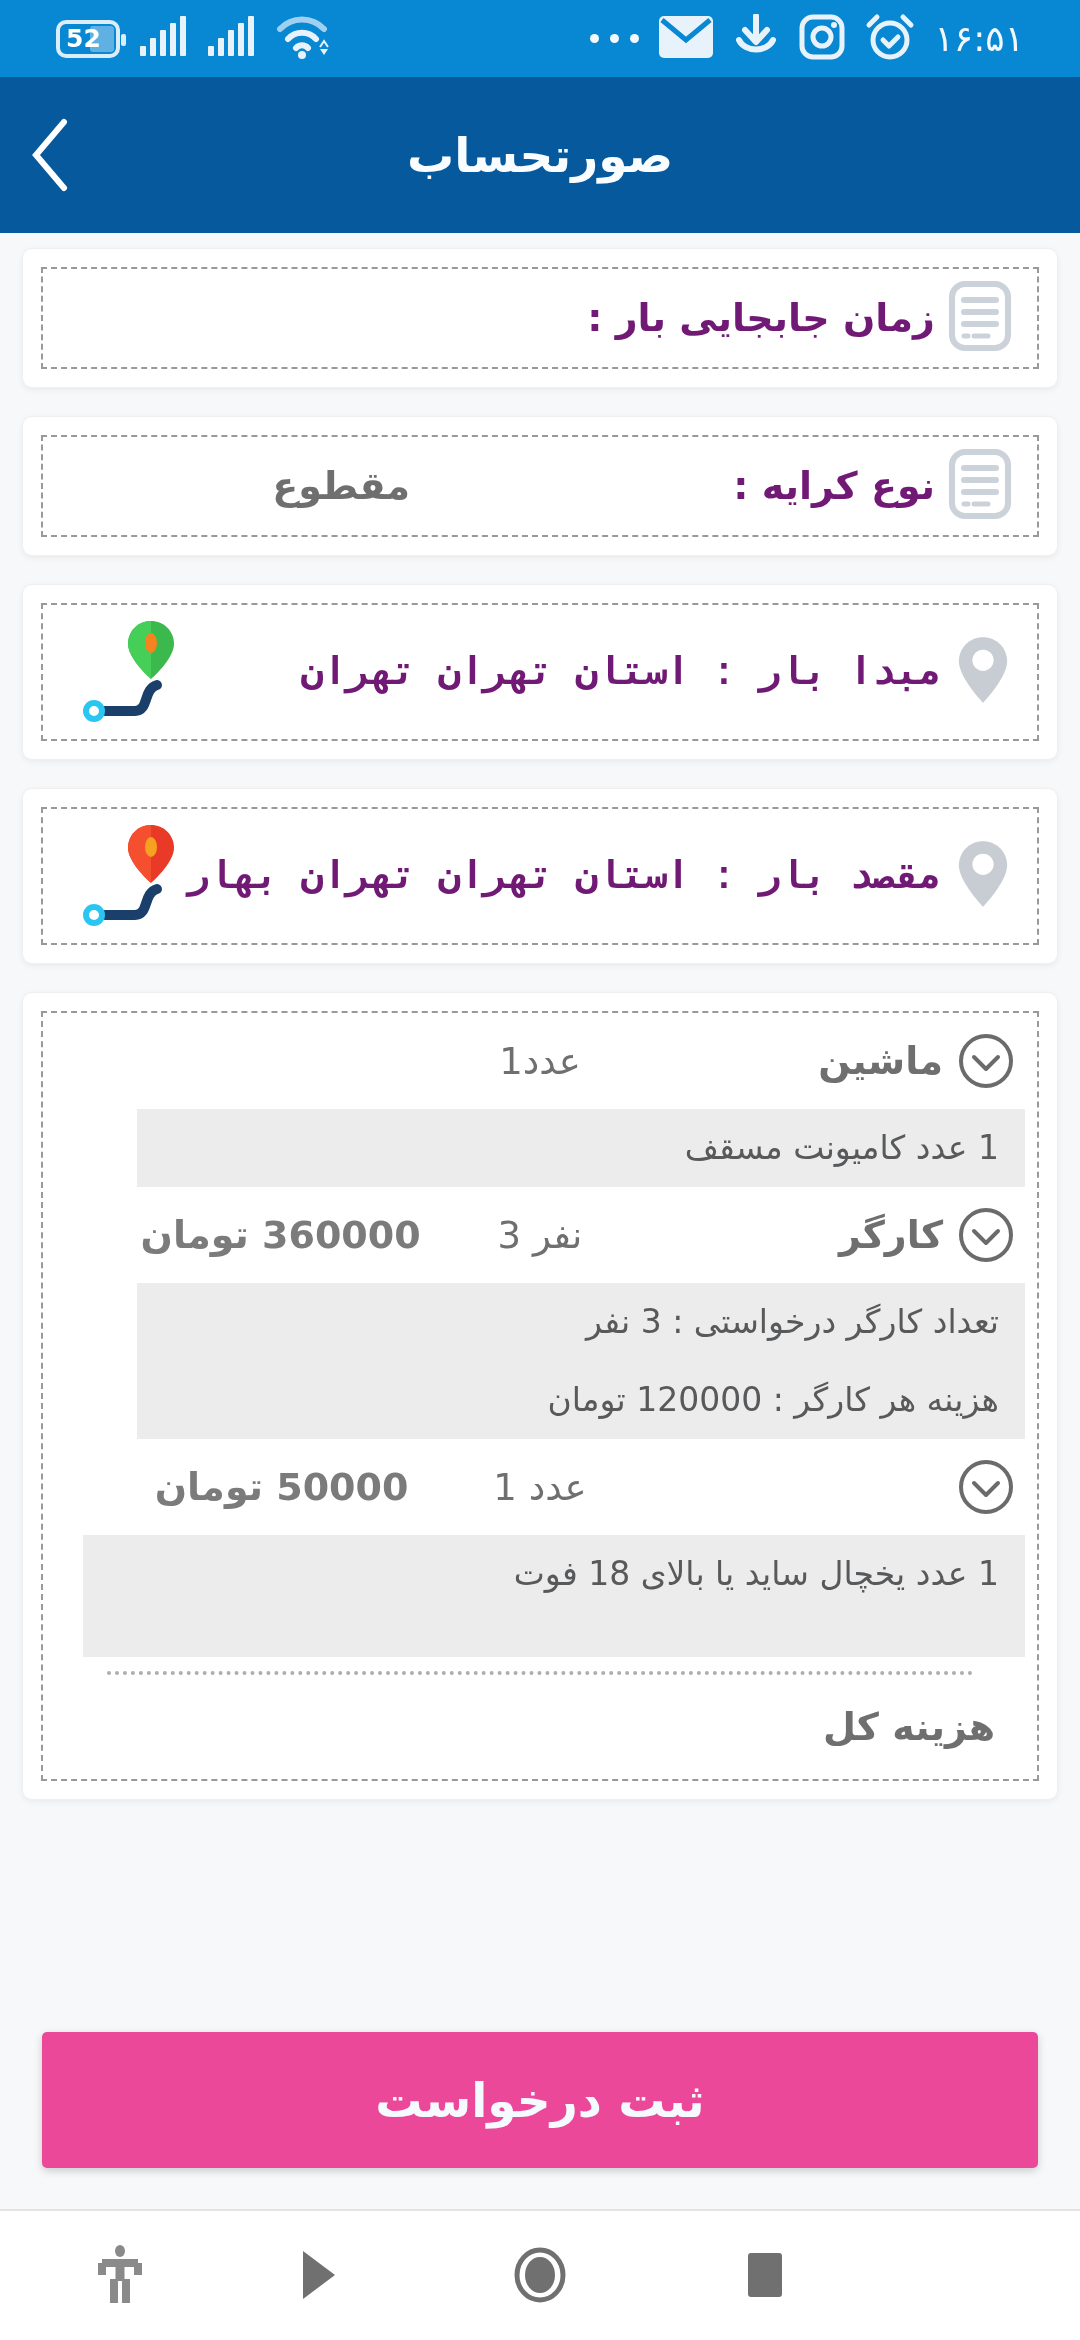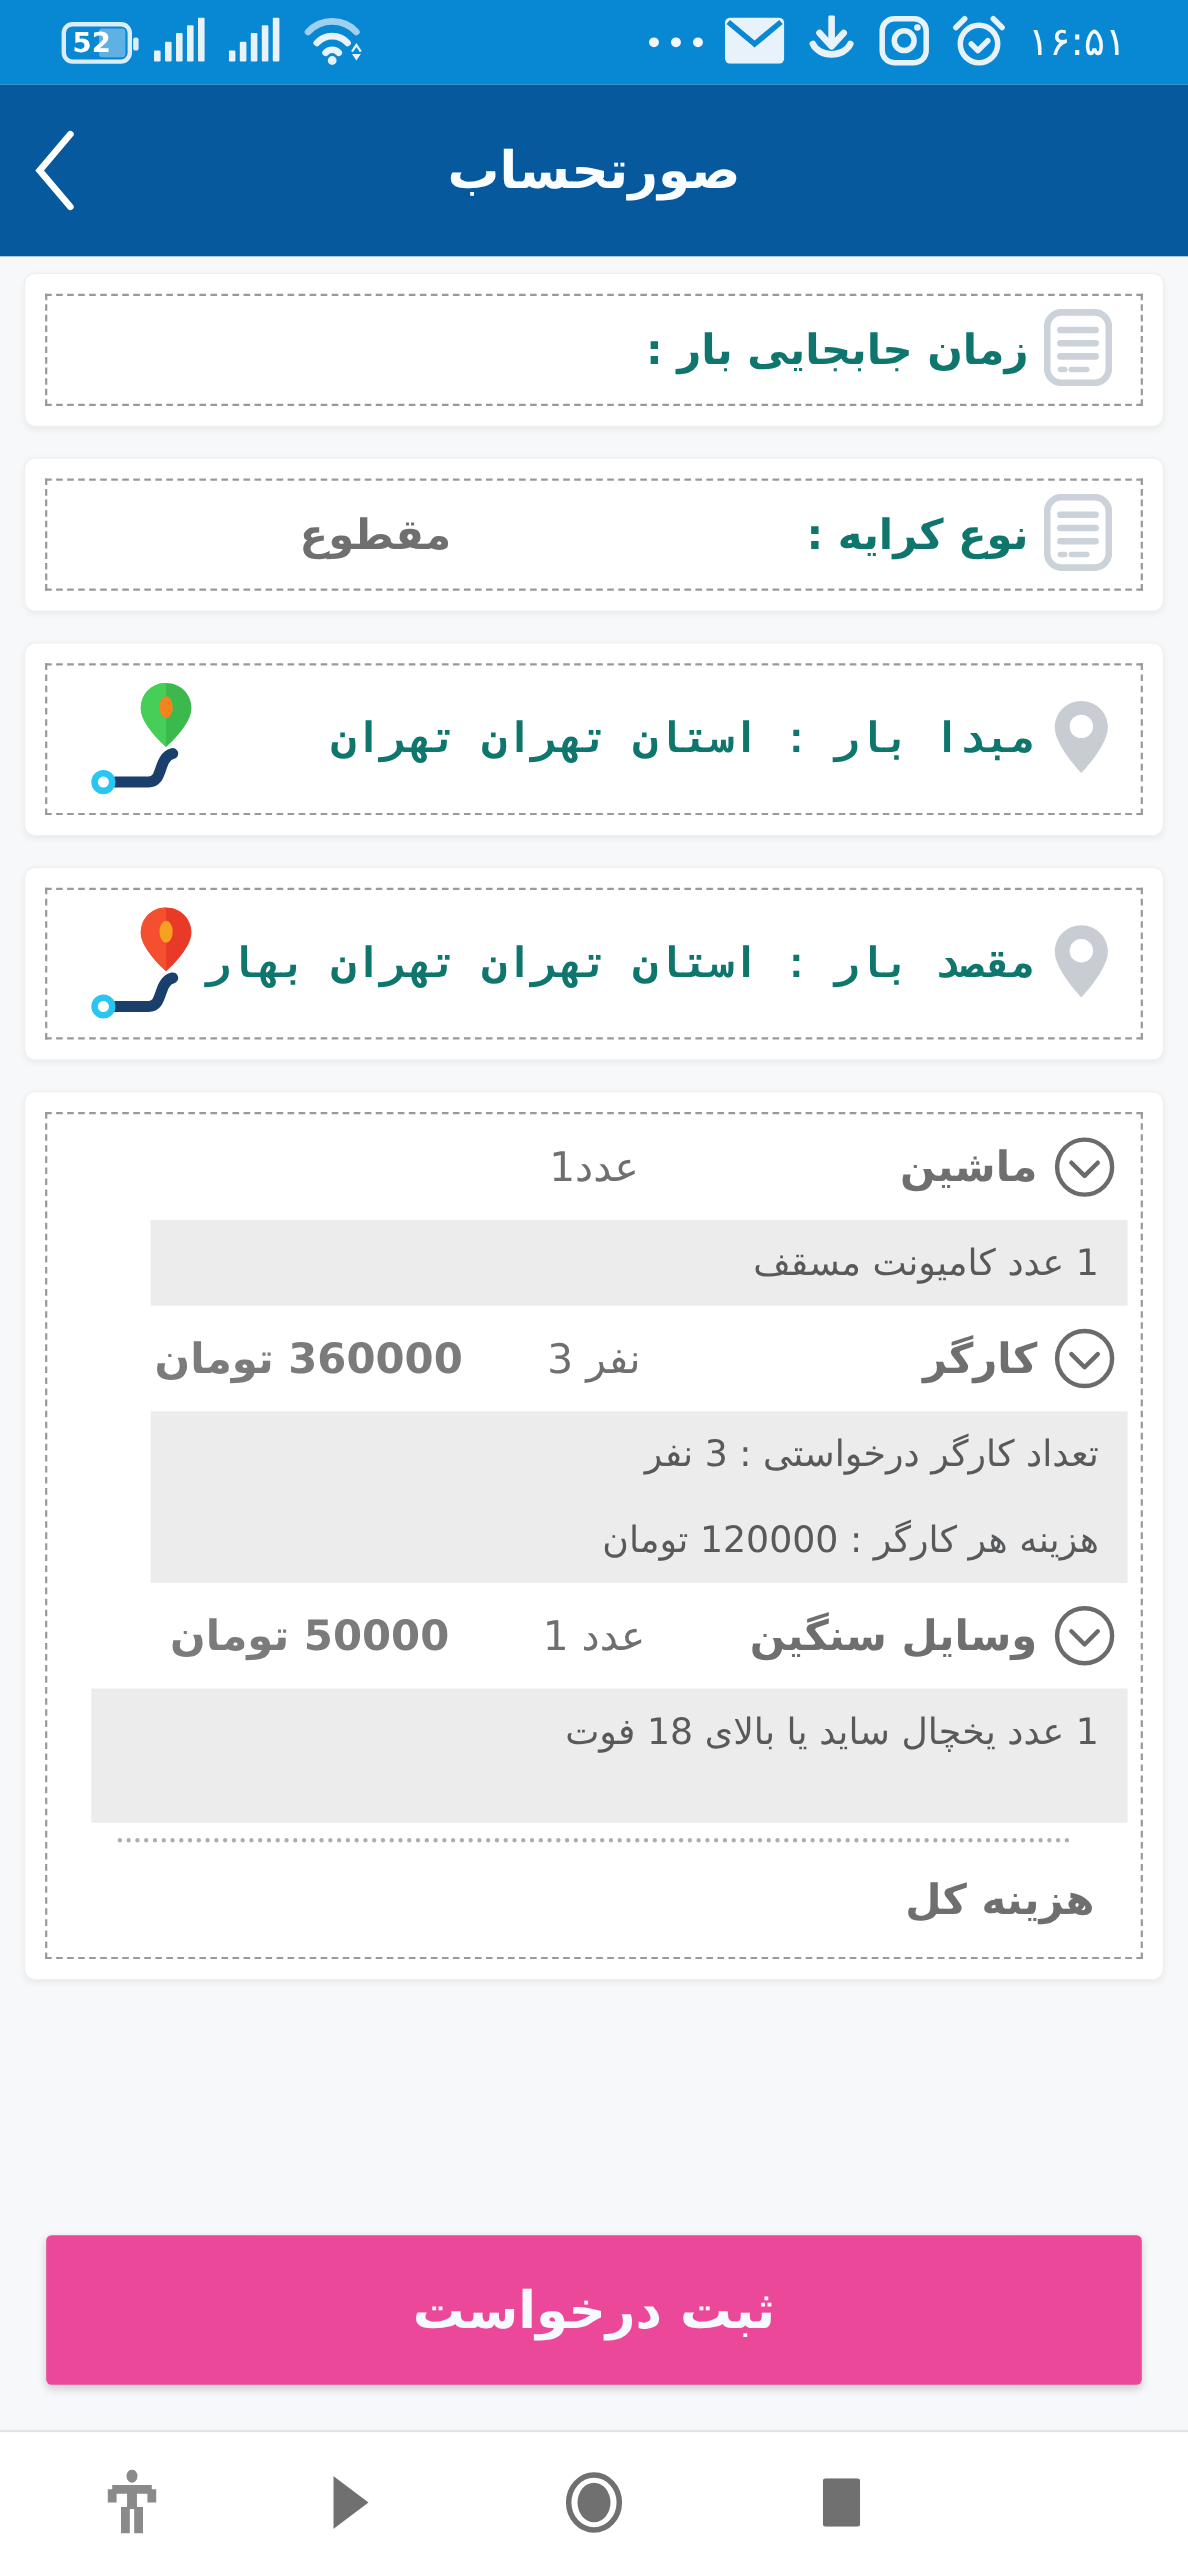--- a/index.html
+++ b/index.html
@@ -35,21 +35,21 @@
   
   .content{position:absolute;top:233px;left:0;width:1080px;direction:rtl;padding-top:15px;}
   .card{
     margin:0 22px 28px 22px;background:#ffffff;border:1px solid #f0f0f0;border-radius:10px;
     box-shadow:0 2px 6px rgba(0,0,0,.06);padding:18px;box-sizing:border-box;
   }
   .dashed{border:2px dashed #97999c;}
   .info-card .dashed{
     height:102px;display:flex;align-items:center;position:relative;padding:0 26px;box-sizing:border-box;
   }
-  .info-label{font-size:38px;font-weight:bold;color:#0f766e;margin-right:14px;white-space:nowrap;}
+  .info-label{font-size:38px;font-weight:bold;color:#701a75;margin-right:14px;white-space:nowrap;}
   .info-value{
     position:absolute;left:0;width:60%;text-align:center;
     font-size:38px;font-weight:bold;color:#6f6f6f;white-space:pre;
   }
   .loc-card .dashed{height:138px;font-family:Liberation Mono, monospace;}
   .route-art{position:absolute;left:34px;top:14px;}
   
   .inv-dashed{padding:0;box-sizing:border-box;}
   .inv-row{height:96px;display:flex;align-items:center;position:relative;padding:0 22px;box-sizing:border-box;}
   .inv-title{font-size:38px;font-weight:bold;color:#6f6f6f;margin-right:14px;white-space:nowrap;}
@@ -278,21 +278,20 @@
         <div class="line">هزینه هر کارگر : 120000 تومان</div>
       </div>
 
       <div class="inv-row">
         <button class="chev-btn">
           <svg width="58" height="58" viewBox="0 0 58 58">
             <circle cx="29" cy="29" r="25" fill="none" stroke="#6b6b6b" stroke-width="4"></circle>
             <path d="M17 25 L29 37 L41 25" fill="none" stroke="#6b6b6b" stroke-width="4" stroke-linecap="round" stroke-linejoin="round"></path>
           </svg>
         </button>
-        <span class="inv-title">وسایل سنگین</span>
         <span class="inv-qty">1 عدد</span>
         <span class="inv-price">50000 تومان</span>
       </div>
       <div class="inv-sub tall">
         <div class="line">1 عدد یخچال ساید یا بالای 18 فوت</div>
       </div>
 
       <div class="inv-divider"></div>
 
       <div class="inv-total">

